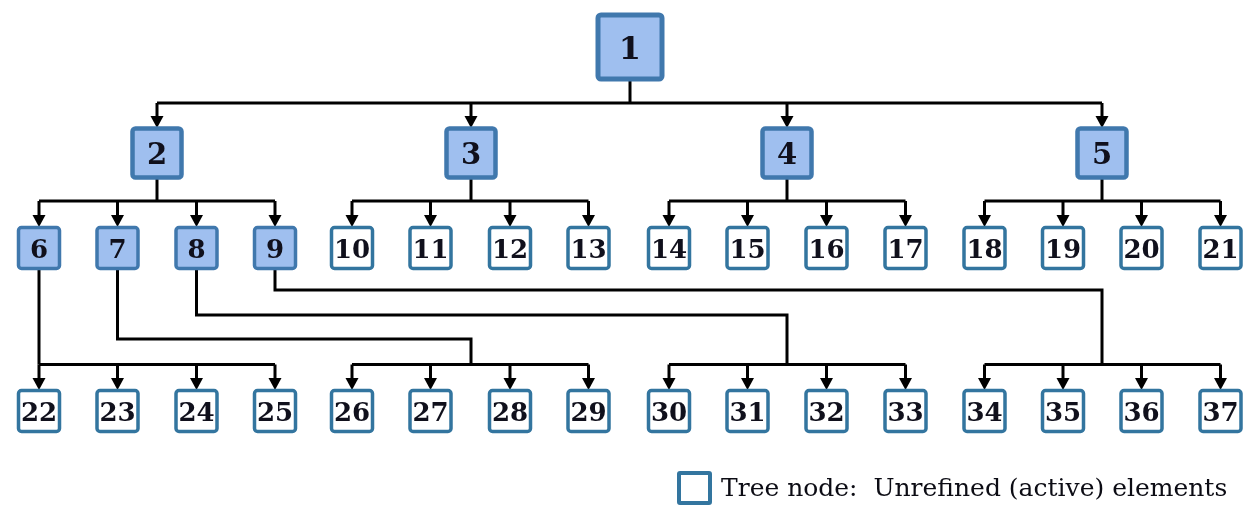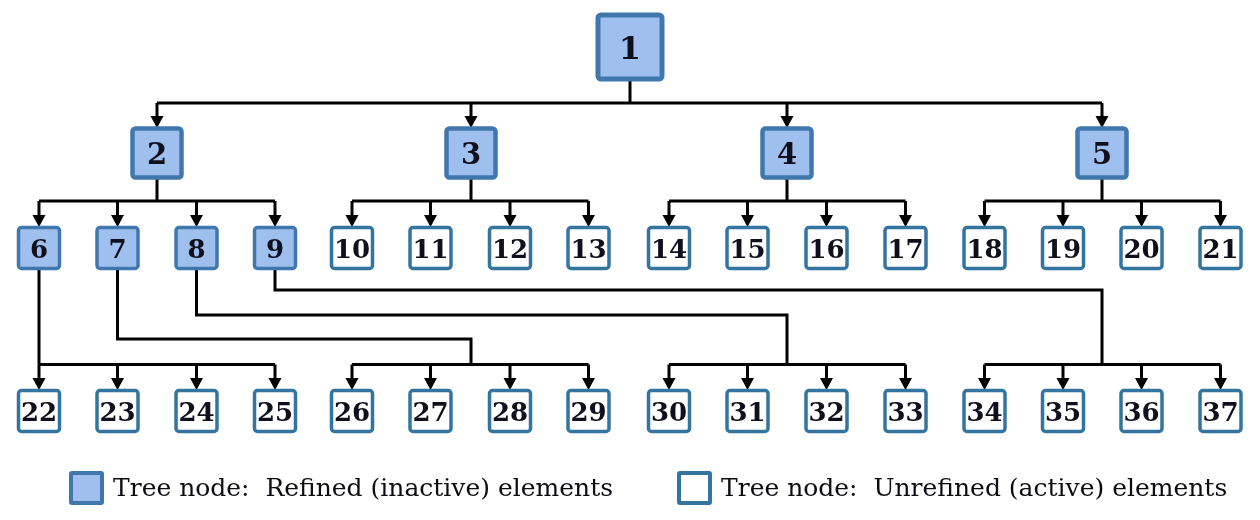--- a/index.html
+++ b/index.html
@@ -197,22 +197,18 @@
       <rect x="964" y="390.5" width="41" height="41" rx="3" ry="3" fill="#ffffff" stroke="#33759f" stroke-width="3.5"></rect>
       <text x="984.5" y="412" text-anchor="middle" dominant-baseline="central" fill="#10101c" font-size="26" font-weight="bold" font-family="&quot;DejaVu Serif&quot;,&quot;Liberation Serif&quot;,serif">34</text>
       <rect x="1042.5" y="390.5" width="41" height="41" rx="3" ry="3" fill="#ffffff" stroke="#33759f" stroke-width="3.5"></rect>
       <text x="1063" y="412" text-anchor="middle" dominant-baseline="central" fill="#10101c" font-size="26" font-weight="bold" font-family="&quot;DejaVu Serif&quot;,&quot;Liberation Serif&quot;,serif">35</text>
       <rect x="1121" y="390.5" width="41" height="41" rx="3" ry="3" fill="#ffffff" stroke="#33759f" stroke-width="3.5"></rect>
       <text x="1141.5" y="412" text-anchor="middle" dominant-baseline="central" fill="#10101c" font-size="26" font-weight="bold" font-family="&quot;DejaVu Serif&quot;,&quot;Liberation Serif&quot;,serif">36</text>
       <rect x="1200" y="390.5" width="41" height="41" rx="3" ry="3" fill="#ffffff" stroke="#33759f" stroke-width="3.5"></rect>
       <text x="1220.5" y="412" text-anchor="middle" dominant-baseline="central" fill="#10101c" font-size="26" font-weight="bold" font-family="&quot;DejaVu Serif&quot;,&quot;Liberation Serif&quot;,serif">37</text>
     </svg>
 
-  <div class="legend-item" id="legend-refined">
-    <span class="legend-swatch" style="background: rgb(159, 191, 239); border-color: rgb(64, 120, 173);"></span>
-    <span class="legend-label">Tree node:  Refined (inactive) elements</span>
-  </div>
 
   <div class="legend-item" id="legend-unrefined">
     <span class="legend-swatch" style="background: rgb(255, 255, 255); border-color: rgb(51, 117, 159);"></span>
     <span class="legend-label">Tree node:  Unrefined (active) elements</span>
   </div>
 </div>
 
 </body></html>

